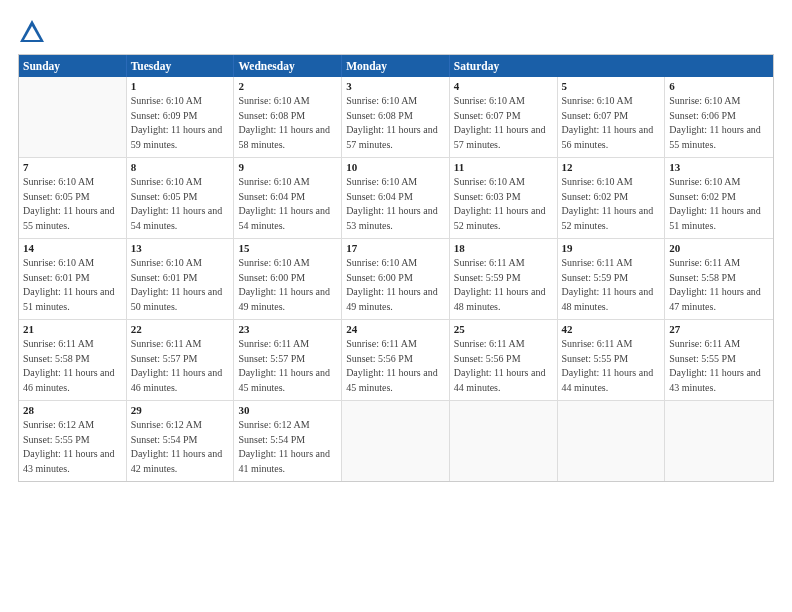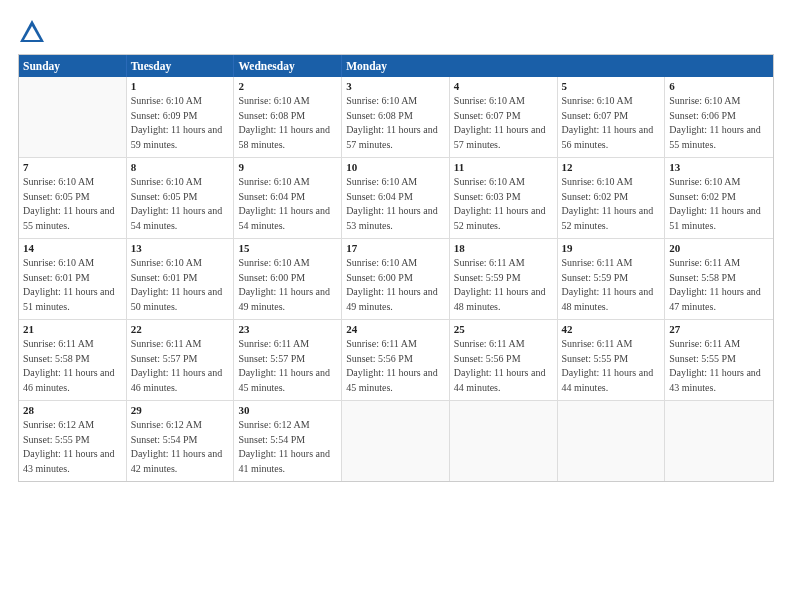--- a/index.html
+++ b/index.html
@@ -136,20 +136,21 @@
       <div class="location"></div>
     </div>
   </div>
 
   <div class="calendar">
     <div class="cal-header">
     <div class="cal-header-cell">Sunday</div>
         <div class="cal-header-cell">Tuesday</div>
         <div class="cal-header-cell">Wednesday</div>
         <div class="cal-header-cell">Monday</div>
+        <div class="cal-header-cell">Saturday</div>
       </div>
     <div class="cal-body">
     <div class="cal-row">
           <div class="cal-cell empty"></div>
           <div class="cal-cell">
             <span class="day-num">1</span>
             <div class="cell-info" style="white-space: pre-line;">Sunrise: 6:10 AM
 Sunset: 6:09 PM
 Daylight: 11 hours and 59 minutes.</div>
           </div>

